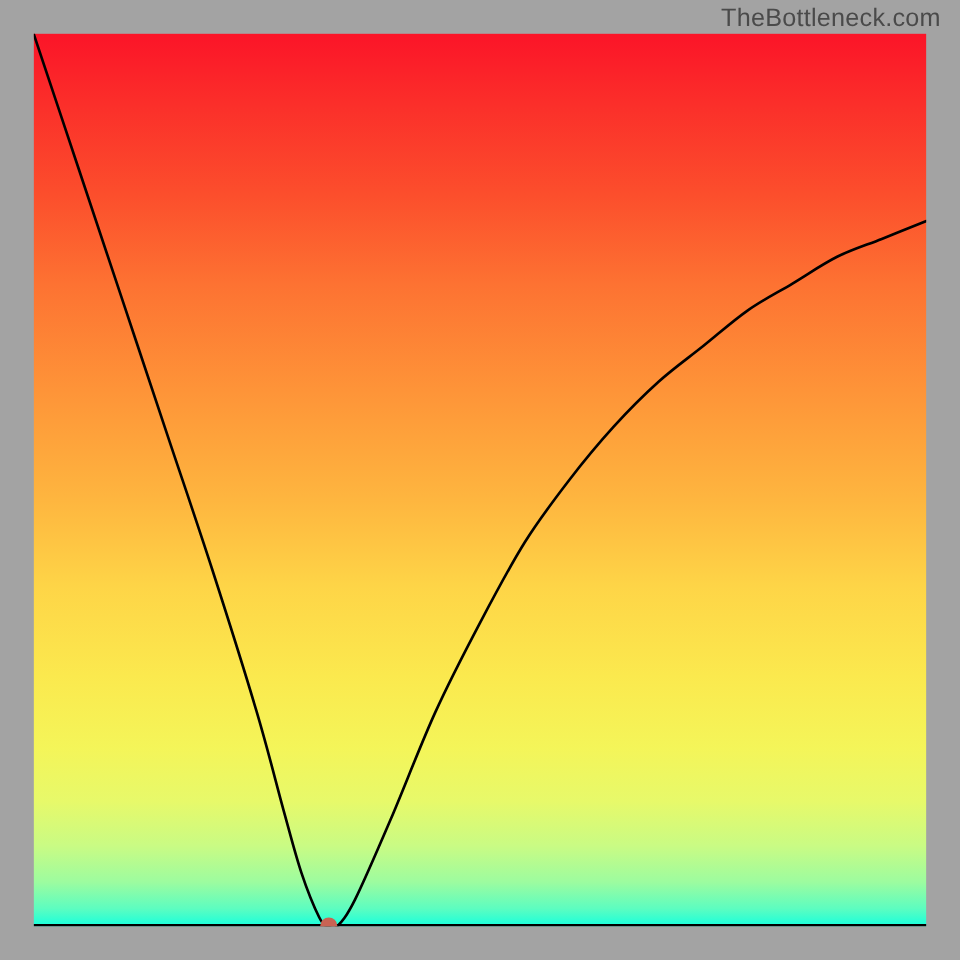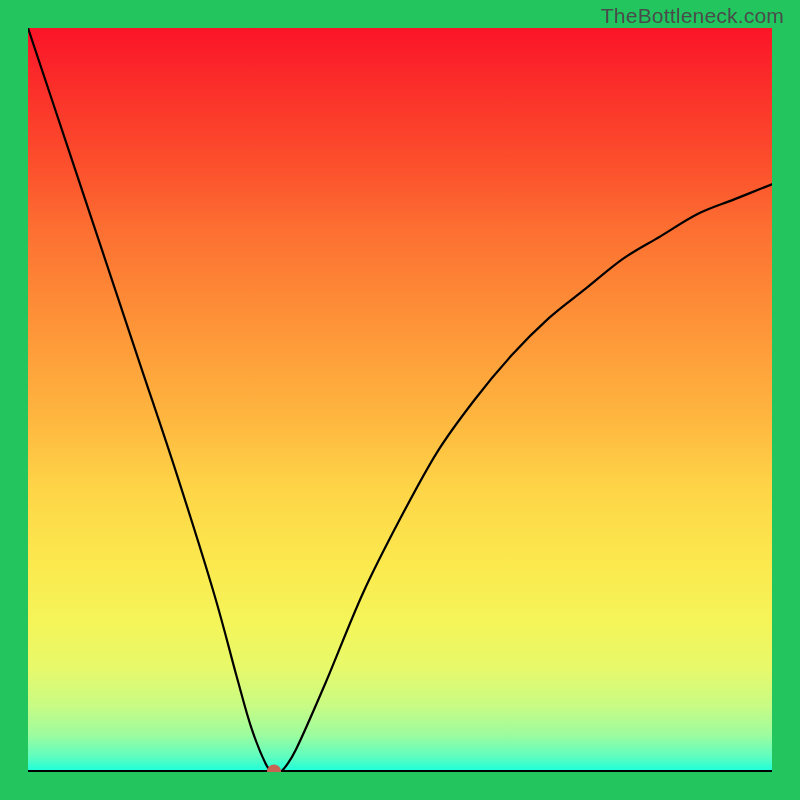--- a/index.html
+++ b/index.html
@@ -8,21 +8,21 @@
     width: 800px;
     height: 800px;
     overflow: hidden;
     background: #000;
     font-family: Arial, Helvetica, sans-serif;
   }
   .frame {
     position: relative;
     width: 800px;
     height: 800px;
-    background: #22c55e;
+    background: #a3a3a3;
   }
   .watermark {
     position: absolute;
     top: 4px;
     right: 16px;
     color: #4a4a4a;
     font-size: 21px;
     font-weight: 400;
     letter-spacing: 0.2px;
     z-index: 20;

